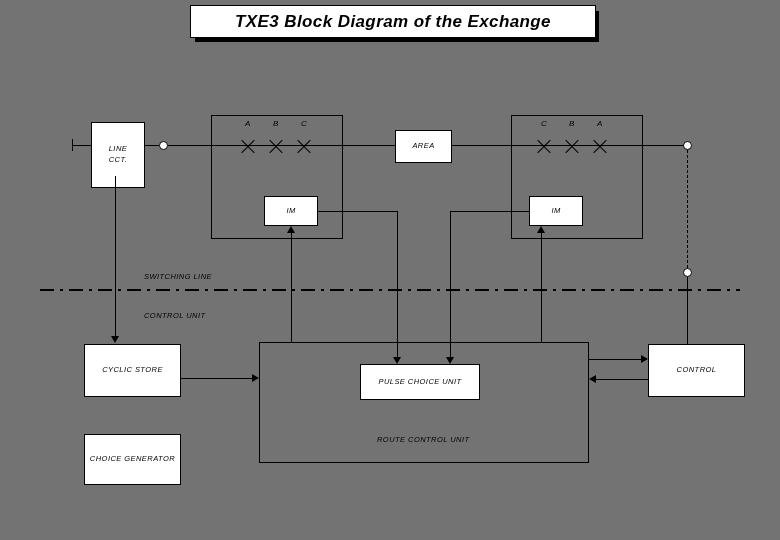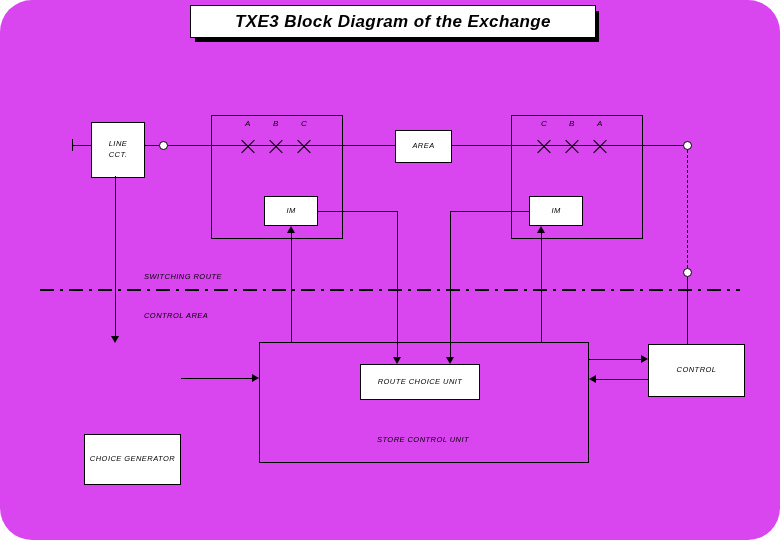--- a/index.html
+++ b/index.html
@@ -1,17 +1,17 @@
 <!DOCTYPE html>
 <html><head>
 <meta charset="utf-8">
 <style>
   html,body{margin:0;padding:0;background:#ffffff;}
   body{width:780px;height:540px;font-family:"Liberation Sans",sans-serif;color:#000;}
-  #stage{position:relative;width:780px;height:540px;overflow:hidden;background:#d946ef;border-radius:32px;}
+  #stage{position:relative;width:780px;height:540px;overflow:hidden;background:#737373;}
 
   
   .title-shadow{
     position:absolute;left:195px;top:11px;width:404px;height:31px;
     background:#000;
   }
   .title-box{
     position:absolute;left:190px;top:5px;width:404px;height:31px;
     background:#ffffff;border:1px solid #000;
     display:flex;align-items:center;justify-content:center;
@@ -78,21 +78,21 @@
 <div id="stage">
 
   <div class="title-shadow"></div>
   <div class="title-box">
     <span class="title-text">TXE3 Block Diagram of the Exchange</span>
   </div>
 
   <div class="vline" style="left:72px;top:139px;height:12px;"></div>
   <div class="hline" style="left:72px;top:145px;width:19px;"></div>
 
-  <div class="box" style="left:91px;top:122px;width:54px;height:56px;">
+  <div class="box" style="left:91px;top:122px;width:54px;height:66px;">
     <span class="box-label">LINE
 CCT.</span>
   </div>
 
   <div class="hline" style="left:145px;top:145px;width:14px;"></div>
   <div class="conn" style="left:159px;top:141px;"></div>
   <div class="hline" style="left:168px;top:145px;width:44px;"></div>
 
   <div class="vline" style="left:115px;top:176px;height:161px;"></div>
   <div class="arr arr-down" style="left:111px;top:336px;"></div>
@@ -165,36 +165,39 @@
   <div class="hline" style="left:450px;top:211px;width:79px;"></div>
   <div class="vline" style="left:450px;top:211px;height:147px;"></div>
   <div class="arr arr-down" style="left:446px;top:357px;"></div>
 
   <div class="hline" style="left:643px;top:145px;width:44px;"></div>
   <div class="conn" style="left:683px;top:141px;"></div>
   <div class="dashv" style="left:687px;top:150px;height:118px;"></div>
   <div class="conn" style="left:683px;top:268px;"></div>
   <div class="vline" style="left:687px;top:277px;height:67px;"></div>
 
-  <div class="ftext" style="left:144px;top:272px;">SWITCHING ROUTE</div>
+  <div class="ftext" style="left:144px;top:272px;">SWITCHING LINE</div>
   <div class="dashdot" style="left:40px;top:289px;width:700px;"></div>
-  <div class="ftext" style="left:144px;top:311px;">CONTROL AREA</div>
-
+  <div class="ftext" style="left:144px;top:311px;">CONTROL UNIT</div>
+
+  <div class="box" style="left:84px;top:344px;width:97px;height:53px;">
+    <span class="box-label">CYCLIC STORE</span>
+  </div>
   <div class="hline" style="left:181px;top:378px;width:71px;"></div>
   <div class="arr arr-right" style="left:252px;top:374px;"></div>
 
   <div class="box" style="left:84px;top:434px;width:97px;height:51px;">
     <span class="box-label">CHOICE GENERATOR</span>
   </div>
 
   <div class="plain-region" style="left:259px;top:342px;width:330px;height:121px;"></div>
-  <div class="ftext" style="left:377px;top:435px;">STORE CONTROL UNIT</div>
+  <div class="ftext" style="left:377px;top:435px;">ROUTE CONTROL UNIT</div>
 
   <div class="box" style="left:360px;top:364px;width:120px;height:36px;">
-    <span class="box-label">ROUTE CHOICE UNIT</span>
+    <span class="box-label">PULSE CHOICE UNIT</span>
   </div>
 
   <div class="box" style="left:648px;top:344px;width:97px;height:53px;">
     <span class="box-label">CONTROL</span>
   </div>
 
   <div class="hline" style="left:589px;top:359px;width:52px;"></div>
   <div class="arr arr-right" style="left:641px;top:355px;"></div>
 
   <div class="hline" style="left:596px;top:379px;width:52px;"></div>

